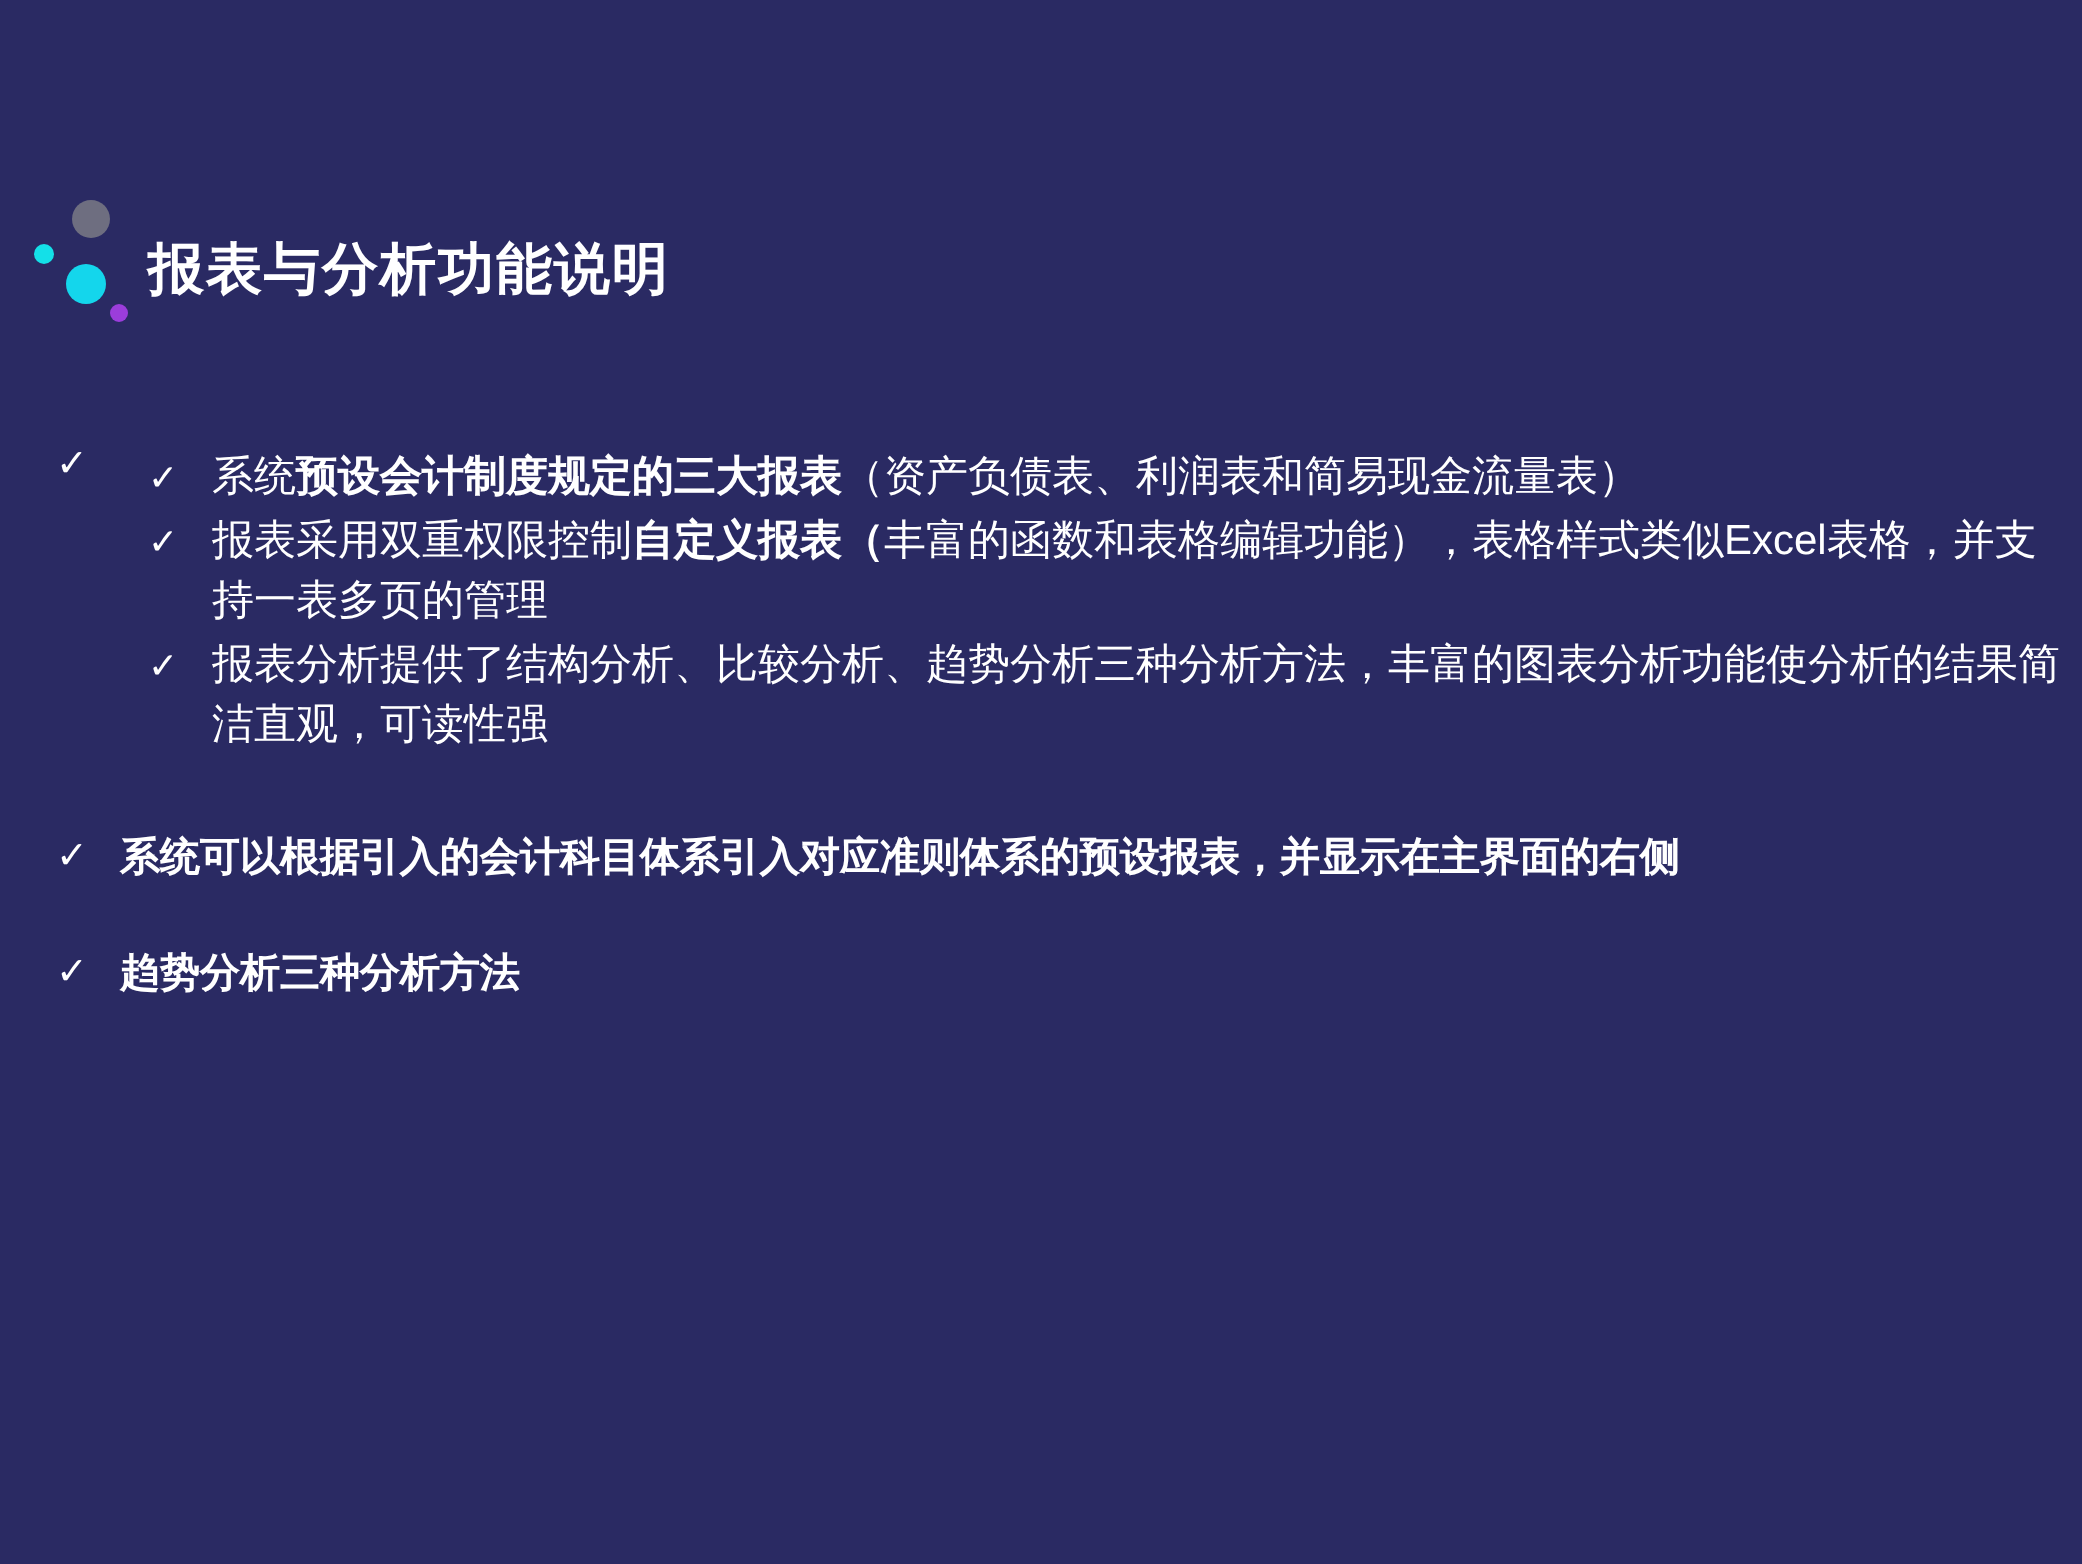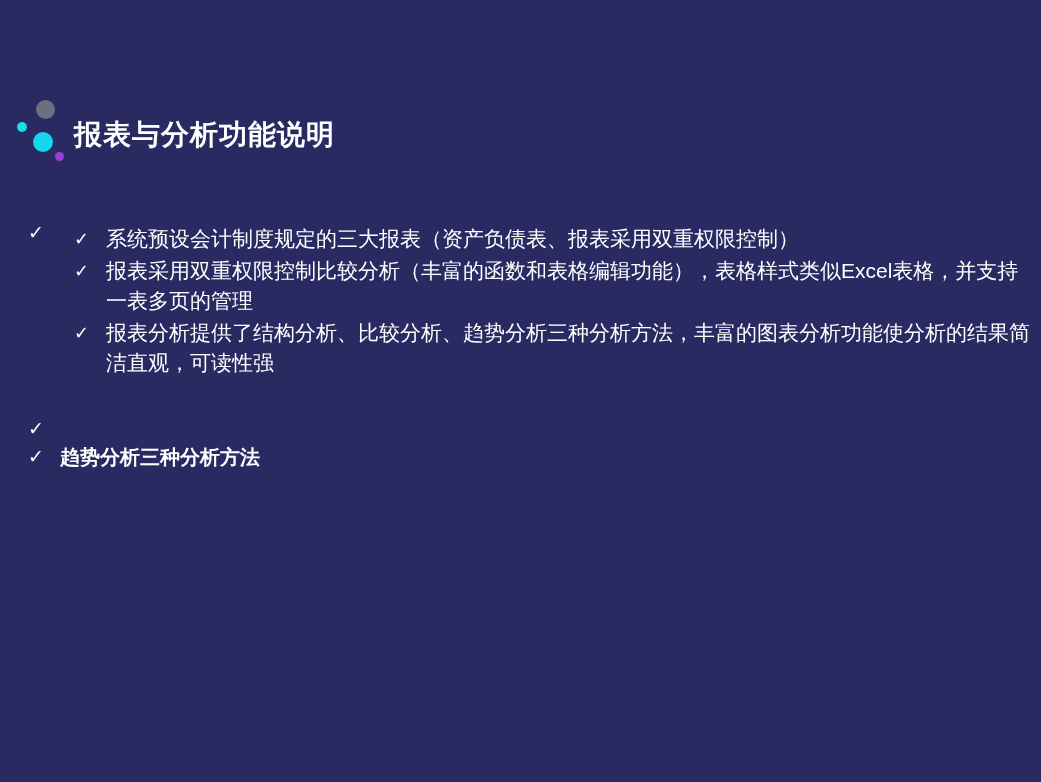--- a/index.html
+++ b/index.html
@@ -111,21 +111,21 @@
     margin-bottom: 2px;
   }
   .l2 .tick {
     position: absolute;
     left: 52px;
     top: 0px;
     font-size: 18px;
     color: #ffffff;
   }
   .l2 b {
-    font-weight: normal;
+    font-weight: bold;
     margin-top: 44px;
   }
 
   .spacer-lg { height: 26px; }
   .spacer-md { height: 22px; }
 
   .block-wide {
     width: 930px;
   }
 </style>
@@ -147,39 +147,40 @@
   <div class="content">
 
     <div class="l1">
       <span class="tick">✓</span>
     </div>
 
     <div class="l2-group">
 
       <div class="l2 block-wide">
         <span class="tick">✓</span>
-        <span>系统</span><b>预设会计制度规定的三大报表</b><span>（资产负债表、报表采用双重权限控制）</span>
+        <span>系统</span><b>预设会计制度规定的三大报表</b><span>（资产负债表、利润表和简易现金流量表）</span>
       </div>
 
       <div class="l2 block-wide">
         <span class="tick">✓</span>
-        <span>报表采用双重权限控制</span><b>比较分析（</b><span>丰富的函数和表格编辑功能），表格样式类似Excel表格，并支持一表多页的管理</span>
+        <span>报表采用双重权限控制</span><b>自定义报表（</b><span>丰富的函数和表格编辑功能），表格样式类似Excel表格，并支持一表多页的管理</span>
       </div>
 
       <div class="l2 block-wide">
         <span class="tick">✓</span>
         <span>报表分析提供了结构分析、比较分析、趋势分析三种分析方法，丰富的图表分析功能使分析的结果简洁直观，可读性强</span>
       </div>
 
     </div>
 
     <div class="spacer-lg"></div>
 
     <div class="l1 block-wide">
       <span class="tick">✓</span>
+      <span>系统可以根据引入的会计科目体系引入对应准则体系的预设报表，并显示在主界面的右侧</span>
     </div>
 
     <div class="spacer-md"></div>
 
     <div class="l1">
       <span class="tick">✓</span>
       <span>趋势分析三种分析方法</span>
     </div>
 
   </div>

